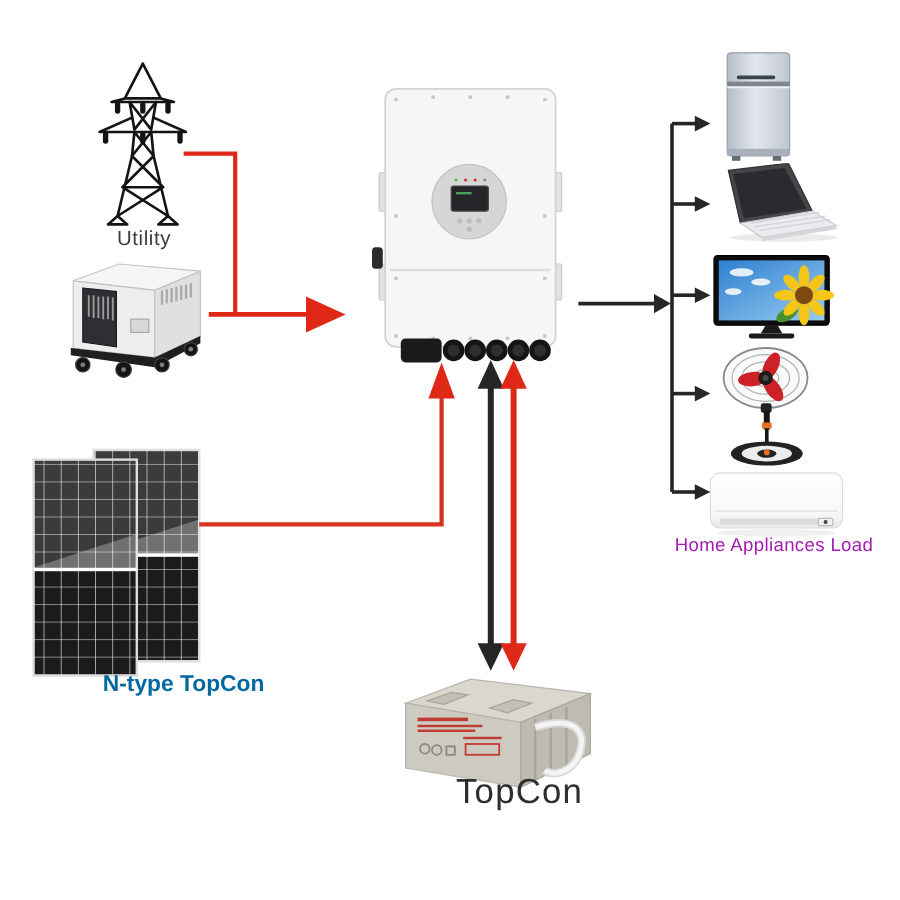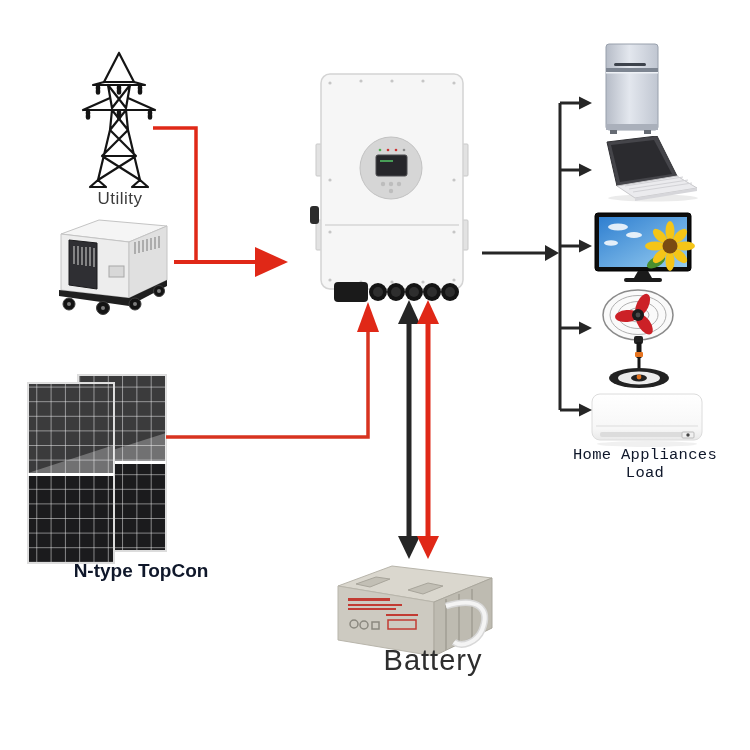--- a/index.html
+++ b/index.html
@@ -7,23 +7,23 @@
     position:relative;width:750px;height:750px;background:#ffffff;
     font-family:"Liberation Sans",sans-serif;overflow:hidden;padding-left:24px;
   }
   .abs{position:absolute;}
   .node-label{
     position:absolute;text-align:center;color:#3c3c3c;
     font-family:"Liberation Sans",sans-serif;letter-spacing:.5px;
   }
   .lbl-utility{left:78px;top:189px;width:84px;font-size:17px;}
   .lbl-generator{left:56px;top:312px;width:140px;font-size:20px;}
-  .lbl-solar{left:56px;top:560px;width:170px;font-size:19px;font-weight:bold;color:#0f172a;letter-spacing:0;}
+  .lbl-solar{left:68px;top:560px;width:170px;font-size:19px;font-weight:bold;color:#0369a1;letter-spacing:0;}
   .lbl-battery{left:348px;top:644px;width:170px;font-size:29px;color:#2e2e2e;letter-spacing:1px;}
-  .lbl-load{left:550px;top:446px;width:190px;font-size:15.5px;color:#0f172a;letter-spacing:.3px;font-family:Liberation Mono, monospace;}
+  .lbl-load{left:550px;top:446px;width:190px;font-size:15.5px;color:#a21caf;letter-spacing:.3px;}
   svg{display:block;}
 </style>
 </head>
 <body>
 
 <div class="canvas">
 
   <svg class="abs" style="left:80px;top:46px;" width="78" height="146" viewBox="0 0 78 146" fill="none" stroke="#141414" stroke-width="2.2" stroke-linecap="round">
     <path d="M39,7 L24,36 M39,7 L54,36 M24,36 H54"></path>
     <path d="M13,39 H65 M24,36 L13,39 M54,36 L65,39"></path>
@@ -327,16 +327,16 @@
       <polygon points="579,96.5 579,109.5 592,103"></polygon>
       <polygon points="579,163.5 579,176.5 592,170"></polygon>
       <polygon points="579,239.5 579,252.5 592,246"></polygon>
       <polygon points="579,321.5 579,334.5 592,328"></polygon>
       <polygon points="579,403.5 579,416.5 592,410"></polygon>
     </g>
   </svg>
 
   <div class="node-label lbl-utility">Utility</div>
   <div class="node-label lbl-solar">N-type TopCon</div>
-  <div class="node-label lbl-battery">Battery</div>
+  <div class="node-label lbl-battery">TopCon</div>
   <div class="node-label lbl-load">Home Appliances Load</div>
 
 </div>
 
 </body></html>

